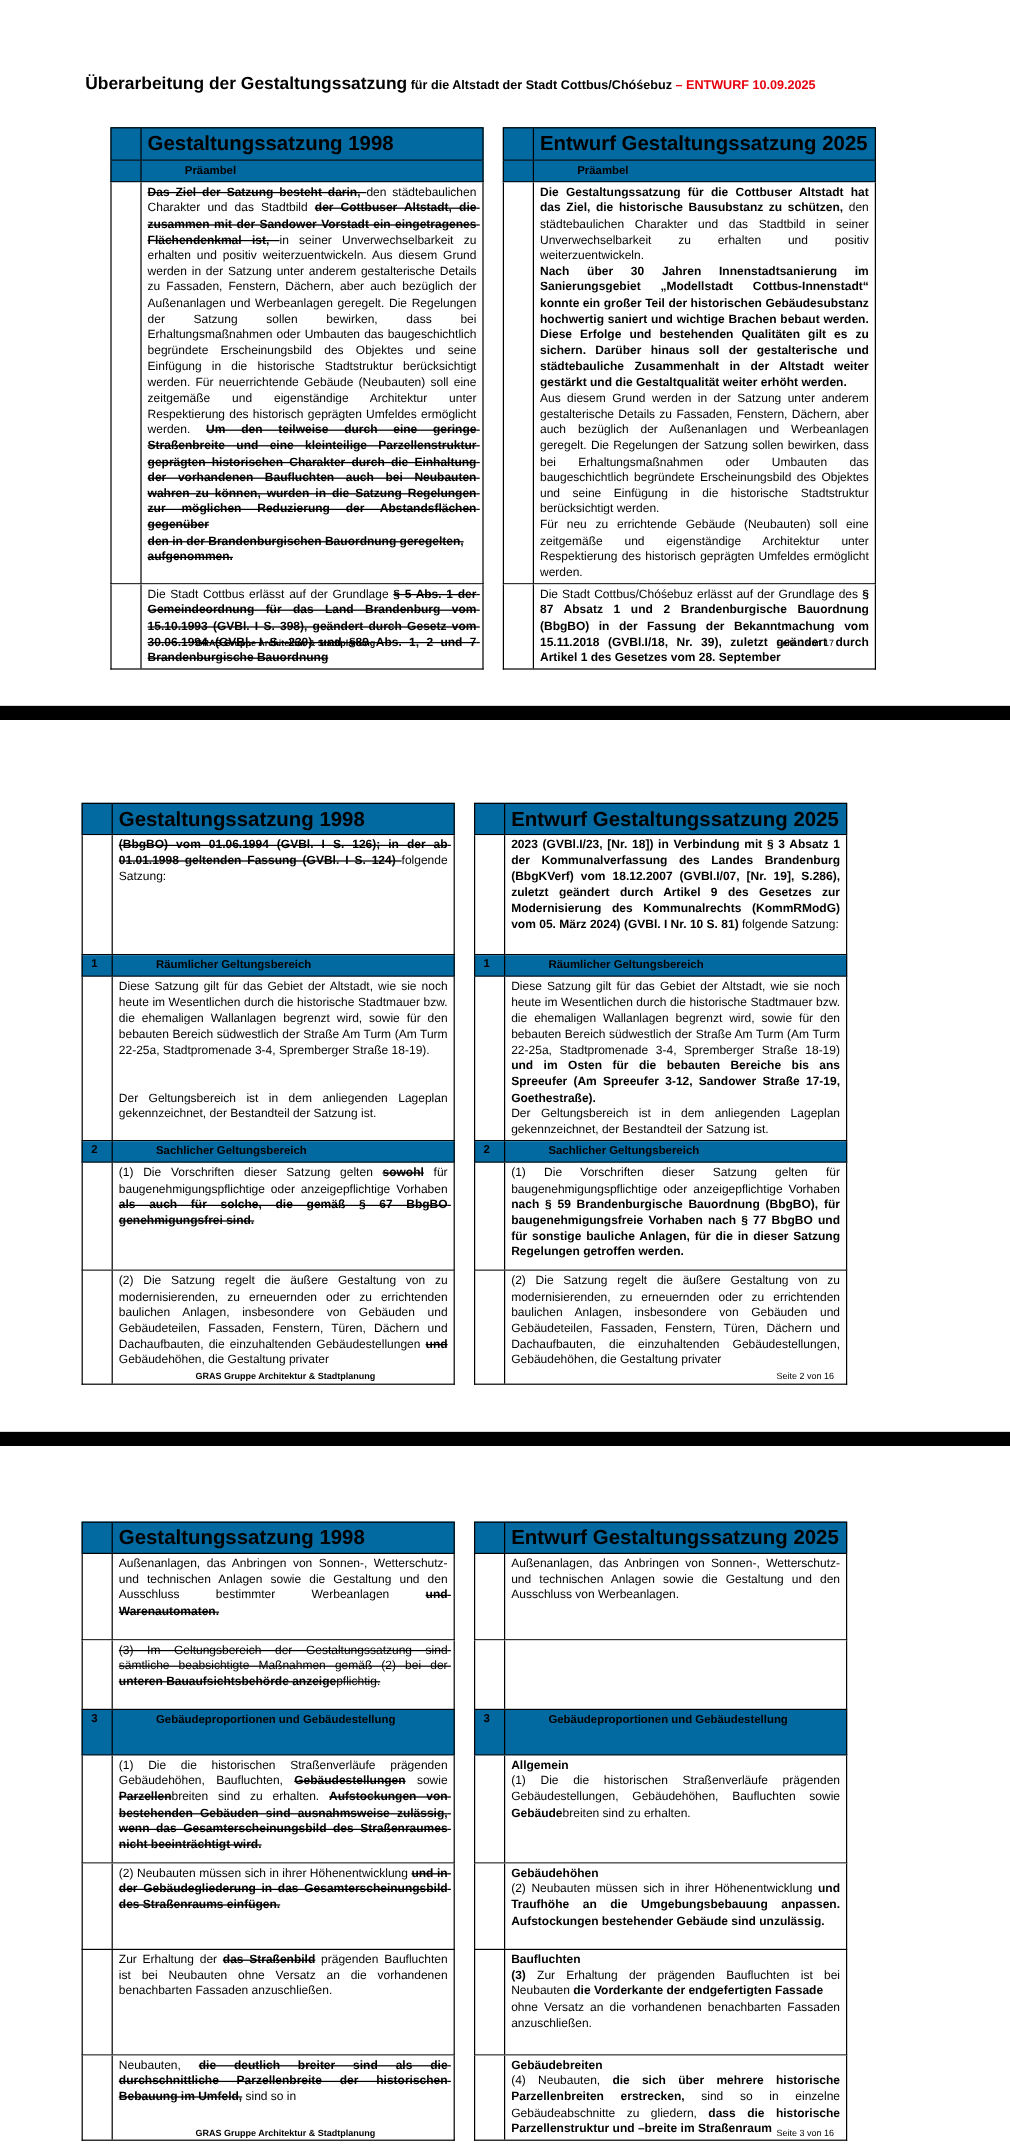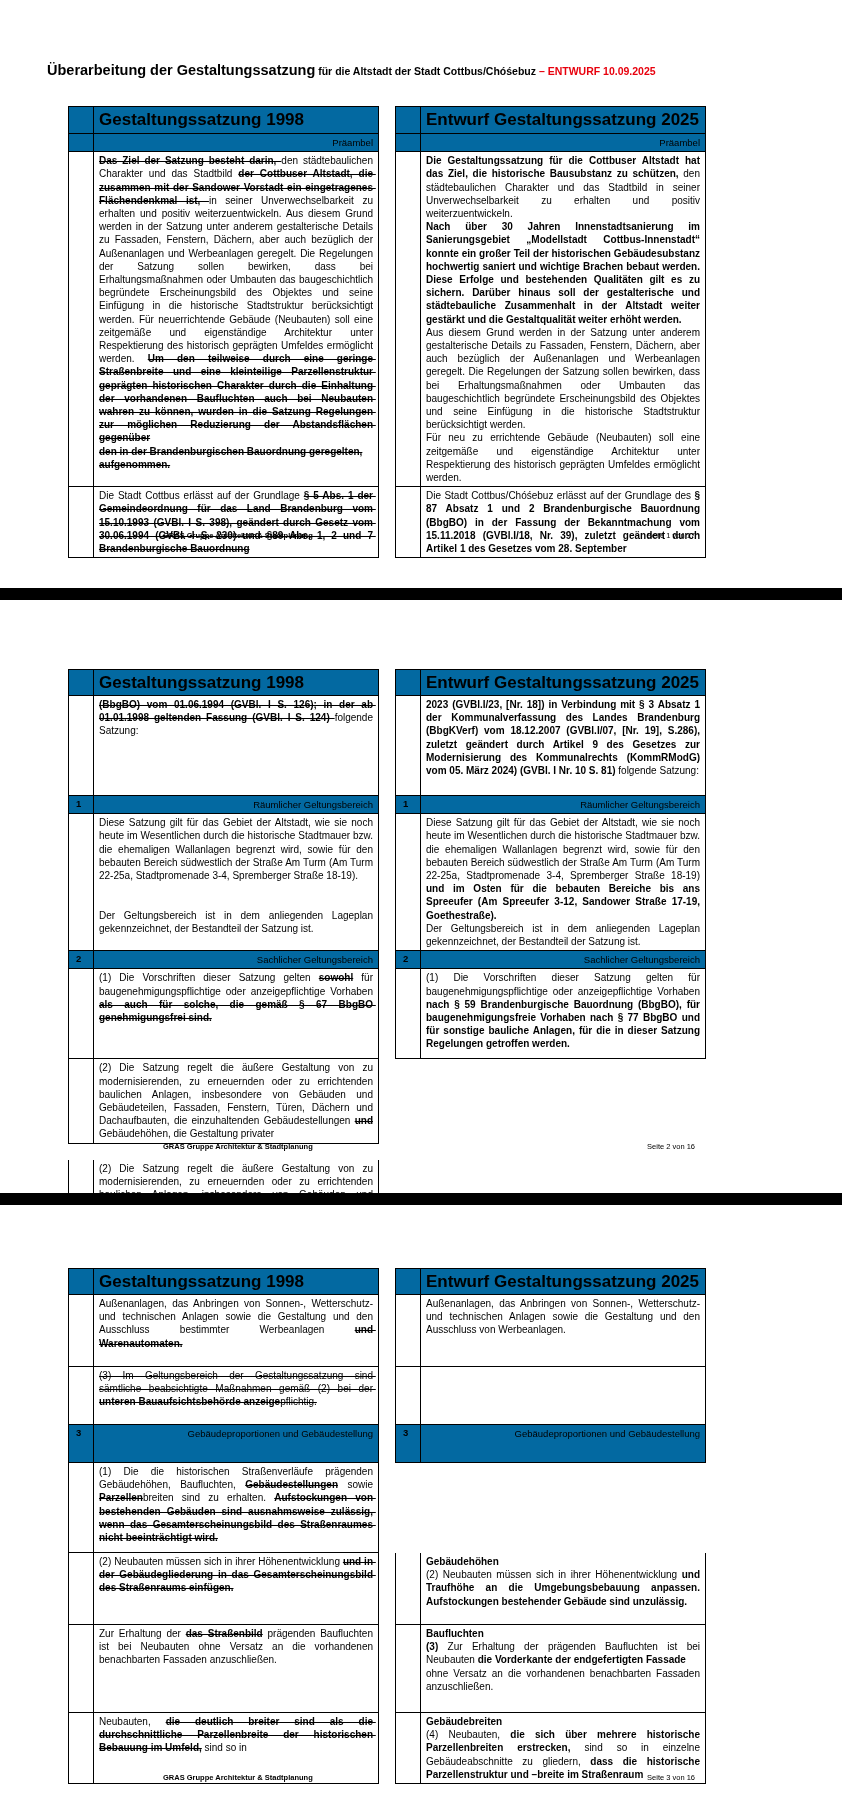--- a/index.html
+++ b/index.html
@@ -1,18 +1,18 @@
 <!DOCTYPE html>
 <html><head>
 <meta charset="utf-8">
 <style>
   html,body{margin:0;padding:0;background:#ffffff;}
   body{width:842px;font-family:"Liberation Sans",sans-serif;color:#000;}
   .page{position:relative;overflow:hidden;background:#fff;}
-  .page-1{height:588px;}
+  .page-1{height:588px;padding-left:24px;}
   .page-2{height:593px;}
   .page-3{height:590px;}
   .pagebreak{height:12px;background:#000;width:842px;}
   
   .doc-header{padding:61px 0 0 47px;font-weight:bold;white-space:nowrap;}
   .doc-header .t-main{font-size:14.5px;}
   .doc-header .t-sub{font-size:10.5px;}
   .doc-header .t-red{font-size:10.5px;}
   
   .tables{margin-left:68px;width:638px;}
@@ -24,21 +24,21 @@
          border-left:1.6px solid #000;border-right:1.6px solid #000;border-bottom:1px solid #000;}
   .band:first-child .tside{border-top:1.6px solid #000;}
   .band:last-child .tside{border-bottom:1.6px solid #000;justify-content:flex-end;}
   .tgap{width:16px;flex:0 0 16px;}
   .num{flex:0 0 25px;box-sizing:border-box;border-right:1px solid #000;
        font-weight:bold;font-size:9.5px;padding:2px 0 0 7px;}
   .cell{flex:1;box-sizing:border-box;padding:2px 5px 2px 5px;font-size:10px;line-height:13.2px;
         text-align:justify;white-space:pre-wrap;overflow-wrap:break-word;}
   .band.title .tside,.band.head .tside{background:#0369a1;}
   .band.title .cell{font-size:17px;font-weight:bold;line-height:20px;text-align:left;padding-top:3px;}
-  .band.head .cell{font-weight:normal;font-size:9.5px;text-align:right;margin-left:31px;}
+  .band.head .cell{font-weight:bold;font-size:9.5px;text-align:left;margin-left:31px;}
   .seg-b{font-weight:bold;}
   .seg-d{font-weight:bold;text-decoration:line-through;}
   .seg-s{text-decoration:line-through;}
   
   .footer{position:absolute;left:68px;width:639px;display:flex;font-size:7.5px;gap:44px;}
   .page-1 .footer{top:531px;}
   .page-2 .footer{top:542px;}
   .page-3 .footer{top:568px;}
   .footer .author{font-weight:bold;margin-left:95px;}
   .footer .pageno{margin-left:auto;margin-right:12px;}
@@ -174,21 +174,21 @@
         <div class="tside">
           <div class="num"></div>
           <div class="cell"><span class="seg-n">(1) Die Vorschriften dieser Satzung gelten </span><span class="seg-d">sowohl</span><span class="seg-n"> für baugenehmigungspflichtige oder anzeigepflichtige Vorhaben </span><span class="seg-d">als auch für solche, die gemäß § 67 BbgBO genehmigungsfrei sind.</span></div>
         </div>
         <div class="tgap"></div>
         <div class="tside">
           <div class="num"></div>
           <div class="cell"><span class="seg-n">(1) Die Vorschriften dieser Satzung gelten für baugenehmigungspflichtige oder anzeigepflichtige Vorhaben </span><span class="seg-b">nach § 59 Brandenburgische Bauordnung (BbgBO), für baugenehmigungsfreie Vorhaben nach § 77 BbgBO und für sonstige bauliche Anlagen, für die in dieser Satzung Regelungen getroffen werden.</span></div>
         </div>
       </div>
-      <div class="band body" style="min-height: 95px; flex-direction: column;">
+      <div class="band body" style="min-height: 95px;">
         <div class="tside">
           <div class="num"></div>
           <div class="cell"><span class="seg-n">(2) Die Satzung regelt die äußere Gestaltung von zu modernisierenden, zu erneuernden oder zu errichtenden baulichen Anlagen, insbesondere von Gebäuden und Gebäudeteilen, Fassaden, Fenstern, Türen, Dächern und Dachaufbauten, die einzuhaltenden Gebäudestellungen </span><span class="seg-d">und</span><span class="seg-n"> Gebäudehöhen, die Gestaltung privater</span></div>
         </div>
         <div class="tgap"></div>
         <div class="tside">
           <div class="num"></div>
           <div class="cell"><span class="seg-n">(2) Die Satzung regelt die äußere Gestaltung von zu modernisierenden, zu erneuernden oder zu errichtenden baulichen Anlagen, insbesondere von Gebäuden und Gebäudeteilen, Fassaden, Fenstern, Türen, Dächern und Dachaufbauten, die einzuhaltenden Gebäudestellungen, Gebäudehöhen, die Gestaltung privater</span></div>
         </div>
       </div>
@@ -246,20 +246,25 @@
           <div class="num">3</div>
           <div class="cell">Gebäudeproportionen und Gebäudestellung</div>
         </div>
       </div>
       <div class="band body" style="min-height: 90px;">
         <div class="tside">
           <div class="num"></div>
           <div class="cell"><span class="seg-n">(1) Die die historischen Straßenverläufe prägenden Gebäudehöhen, Baufluchten, </span><span class="seg-d">Gebäudestellungen</span><span class="seg-n"> sowie </span><span class="seg-d">Parzellen</span><span class="seg-n">breiten sind zu erhalten. </span><span class="seg-d">Aufstockungen von bestehenden Gebäuden sind ausnahmsweise zulässig, wenn das Gesamterscheinungsbild des Straßenraumes nicht beeinträchtigt wird.</span></div>
         </div>
         <div class="tgap"></div>
+        <div class="tside">
+          <div class="num"></div>
+          <div class="cell"><span class="seg-b">Allgemein
+</span><span class="seg-n">(1) Die die historischen Straßenverläufe prägenden Gebäudestellungen, Gebäudehöhen, Baufluchten sowie </span><span class="seg-b">Gebäude</span><span class="seg-n">breiten sind zu erhalten.</span></div>
+        </div>
       </div>
       <div class="band body" style="min-height: 72px;">
         <div class="tside">
           <div class="num"></div>
           <div class="cell"><span class="seg-n">(2) Neubauten müssen sich in ihrer Höhenentwicklung </span><span class="seg-d">und in der Gebäudegliederung in das Gesamterscheinungsbild des Straßenraums einfügen.</span></div>
         </div>
         <div class="tgap"></div>
         <div class="tside">
           <div class="num"></div>
           <div class="cell"><span class="seg-b">Gebäudehöhen

